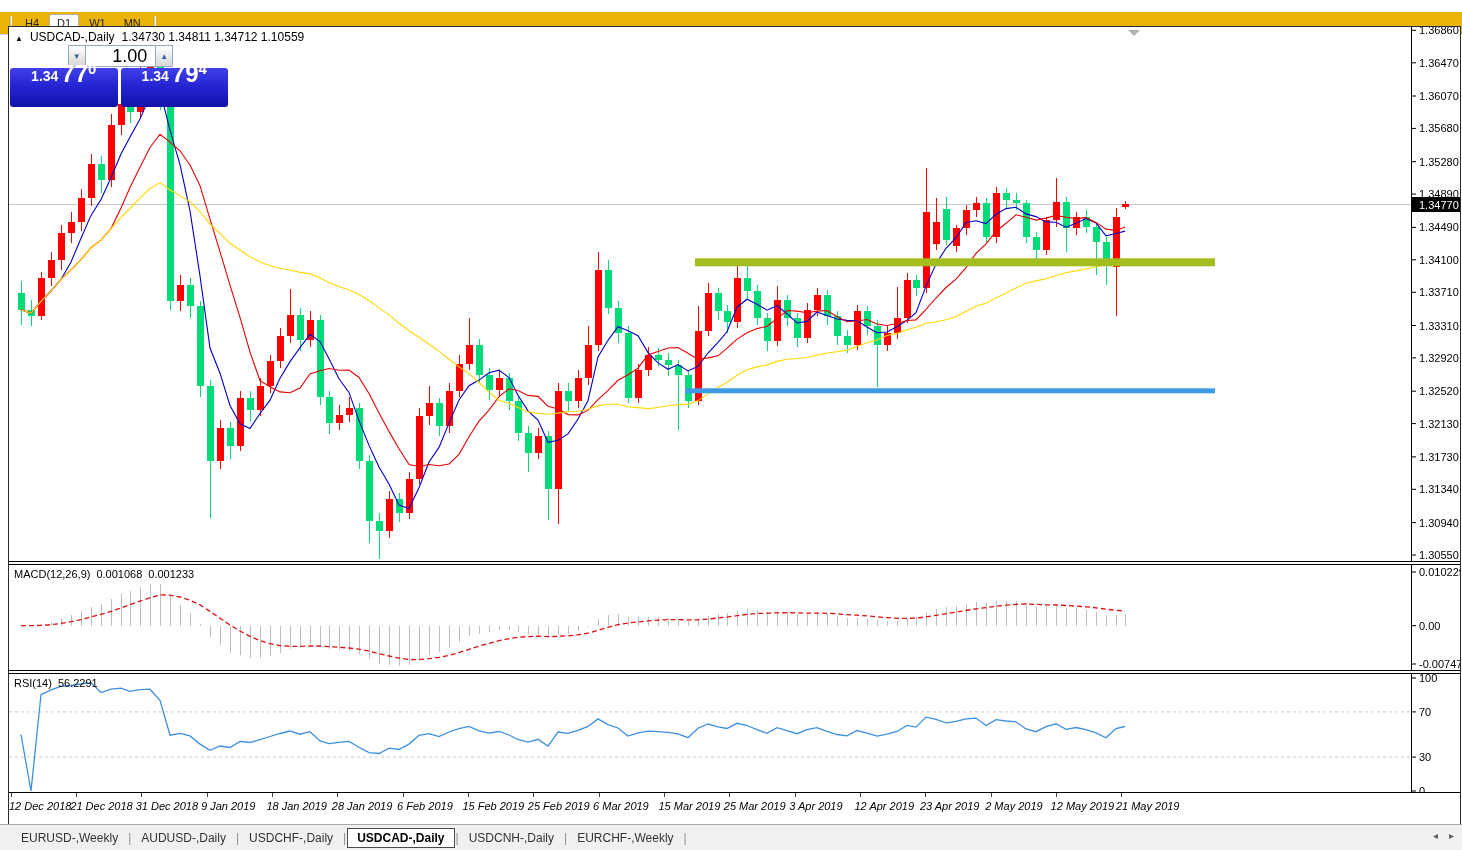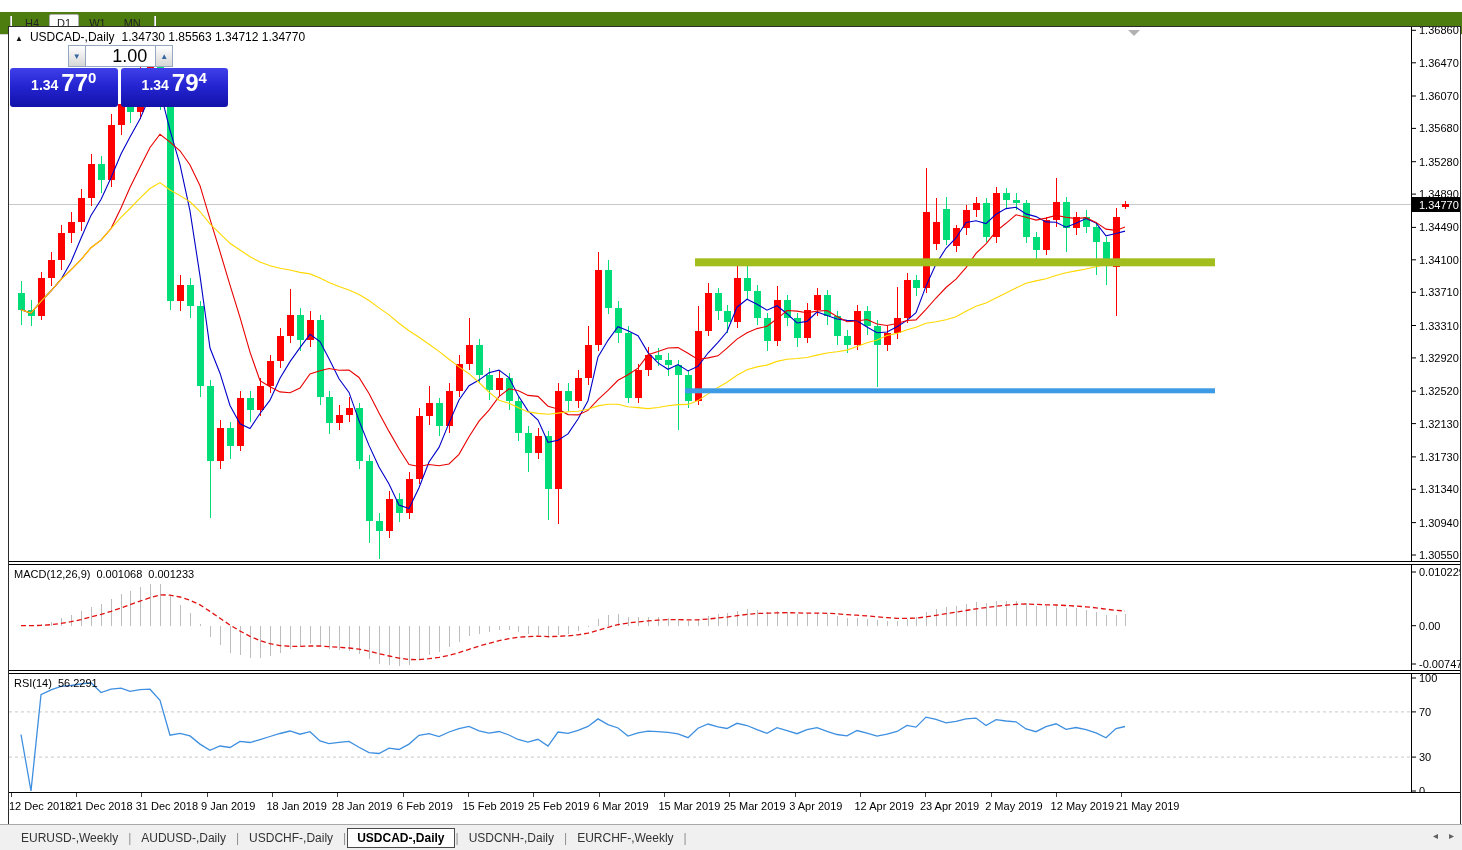--- a/index.html
+++ b/index.html
@@ -1,42 +1,42 @@
 <!DOCTYPE html>
 <html><head>
 <meta charset="utf-8">
 <style>
   html,body{margin:0;padding:0;}
   body{width:1462px;height:850px;background:#ffffff;font-family:"Liberation Sans",sans-serif;position:relative;overflow:hidden;}
-  #toolbar{position:absolute;top:12px;left:0;width:1462px;height:23px;background:#4d7c0f;border-bottom:1px solid #d6d6d6;display:flex;align-items:center;padding-left:6px;box-sizing:border-box;}
+  #toolbar{position:absolute;top:12px;left:0;width:1462px;height:23px;background:#eab308;border-bottom:1px solid #d6d6d6;display:flex;align-items:center;padding-left:6px;box-sizing:border-box;}
   .tfbtn{font-size:11px;color:#222;padding:2px 7px;margin:0 1px;border:1px solid transparent;border-radius:2px;}
   .tfbtn.active{background:#fcfcfc;border:1px solid #b0b0b0;}
   .tfsep{width:1px;height:15px;background:#c4c4c4;border-right:1px solid #ffffff;margin:0 4px;}
   #chart-window{position:absolute;left:8px;top:26px;width:1451px;height:797px;border:1px solid #2b2b2b;background:#fff;box-sizing:content-box;}
   .panel{position:absolute;left:0;width:1451px;background:#fff;overflow:hidden;}
   #main-panel{top:0;height:534px;}
   #macd-panel{top:538px;height:105px;}
   #rsi-panel{top:647px;height:118px;}
   .sep{position:absolute;left:0;width:1451px;height:4px;background:#fff;border-top:1px solid #000;border-bottom:1px solid #000;box-sizing:border-box;}
   #sep1{top:534px;} #sep2{top:643px;}
   #sep3{position:absolute;left:0;top:765px;width:1451px;height:1px;background:#000;}
-  #date-strip{position:absolute;left:0;top:766px;width:1451px;height:29px;background:#fff;}
+  #date-strip{position:absolute;left:0;top:766px;width:1451px;height:29px;background:#fff;font-style:italic;}
   svg{position:absolute;left:0;top:0;}
   #chart-title{position:absolute;left:6px;top:3px;font-size:12px;color:#000;display:flex;gap:7px;align-items:baseline;white-space:nowrap;}
   #chart-title .tri{font-size:8px;color:#111;}
   .ind-label{position:absolute;left:5px;top:3px;font-size:11px;color:#000;display:flex;gap:6px;white-space:nowrap;}
   
   #trade-panel{position:absolute;left:1px;top:18px;width:218px;}
   .tp-row1{display:flex;height:22px;}
   .btn-blue{background:linear-gradient(#5168f4 0%,#2b3fd9 50%,#2033cc 100%);color:#fff;font-size:12px;display:flex;align-items:center;justify-content:center;border-radius:3px 3px 0 0;box-shadow:inset 0 -2px 0 rgba(255,255,255,0.35);margin-top:40px;}
   #sell-btn{width:59px;} #buy-btn{width:56px;}
   .spin{background:linear-gradient(#ffffff,#d7d7d7);border:1px solid #96a8c0;color:#3565a0;font-size:8px;width:18px;display:flex;align-items:center;justify-content:center;box-sizing:border-box;}
   .vol{background:#fff;border-top:1px solid #96a8c0;border-bottom:1px solid #96a8c0;font-size:18px;color:#000;display:flex;align-items:center;justify-content:flex-end;padding-right:8px;width:63px;}
   .tp-row2{display:flex;gap:3px;margin-top:1px;height:39px;}
-  .price-box{flex:1;background:linear-gradient(#4040ea 0%,#2525d2 45%,#1212aa 100%);border-radius:3px;color:#fff;display:flex;align-items:flex-end;justify-content:center;padding-bottom:8px;}
+  .price-box{flex:1;background:linear-gradient(#4040ea 0%,#2525d2 45%,#1212aa 100%);border-radius:3px;color:#fff;display:flex;align-items:flex-end;justify-content:center;padding-bottom:17px;}
   .pb-small{font-size:14px;font-weight:bold;margin-right:3px;margin-bottom:6px;}
   .pb-big{font-size:24px;font-weight:bold;line-height:32px;}
   .pb-sup{font-size:15px;font-weight:bold;margin-bottom:13px;}
   
   #tab-bar{position:absolute;top:824px;left:0;width:1462px;height:26px;background:#f0f0f0;border-top:1px solid #a8a8a8;display:flex;align-items:center;padding-left:12px;box-sizing:border-box;font-size:12px;color:#333;}
   .tab{padding:2px 9px;white-space:nowrap;}
   .tab.active{background:#fff;border:1px solid #4a4a4a;font-weight:bold;color:#000;}
   .tabsep{color:#909090;margin:0 1px;}
   #tab-scroll{position:absolute;right:8px;top:830px;display:flex;gap:11px;color:#606060;font-size:10px;}
 </style>
@@ -330,21 +330,21 @@
           <text x="1410" y="499.6">1.30940</text>
           <line x1="1402" y1="528.0" x2="1407" y2="528.0" stroke="#000"></line>
           <text x="1410" y="532.0">1.30550</text>
           <rect x="1403" y="170.0" width="48" height="15" fill="#000"></rect>
           <text x="1410" y="181.5" fill="#fff">1.34770</text>
         </g>
       </svg>
     <div id="chart-title">
       <span class="tri">▲</span>
       <span>USDCAD-,Daily</span>
-      <span>1.34730 1.85563 1.34712 1.34770</span>
+      <span>1.34730 1.34811 1.34712 1.10559</span>
     </div>
     <div id="trade-panel">
       <div class="tp-row1">
         <div class="btn-blue" id="sell-btn">SELL</div>
         <div class="spin">
             <span>▼</span>
           </div>
         <div class="vol">1.00</div>
         <div class="spin">
             <span>▲</span>

